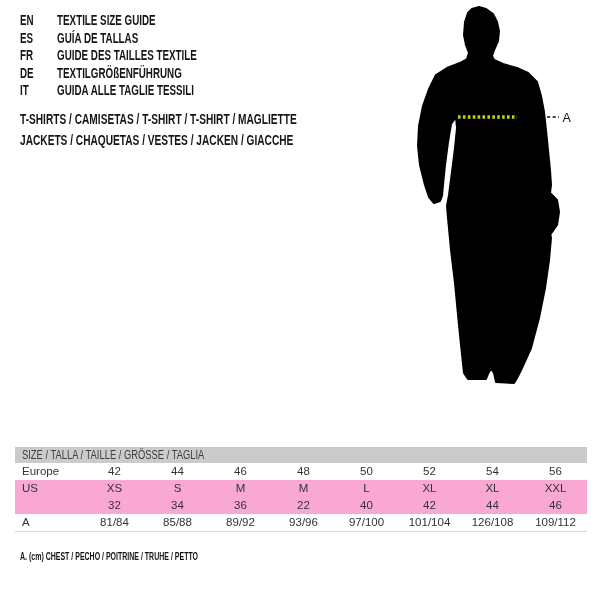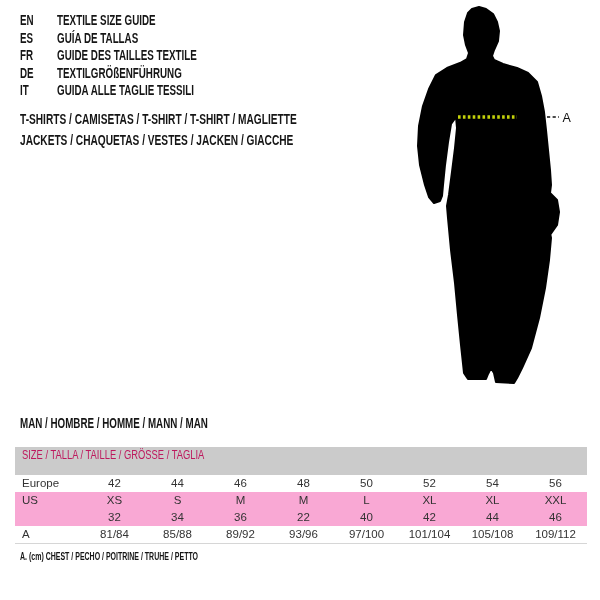--- a/index.html
+++ b/index.html
@@ -12,21 +12,21 @@
   .lang-row{display:flex;white-space:nowrap;}
   .lang-code{width:53px;flex:0 0 53px;}
 
   .categories{position:absolute;left:20px;top:109px;font-weight:bold;font-size:14.5px;line-height:20.5px;}
 
   .figure-wrap{position:absolute;left:410px;top:5px;width:175px;height:390px;}
 
   .section-title{position:absolute;left:20px;top:415px;font-weight:bold;font-size:14px;}
 
   .size-table{position:absolute;left:15px;top:447px;width:572px;font-size:11.5px;color:#333;border-bottom:1px solid #d6d6d6;}
-  .thead{height:28px;line-height:16px;background:#cbcbcb;color:#be185d;font-size:12.5px;padding-left:7px;white-space:nowrap;}
+  .thead{height:16px;line-height:16px;background:#cbcbcb;color:#404040;font-size:12.5px;padding-left:7px;white-space:nowrap;}
   .thead .condensed{transform:scaleX(0.75);}
   .trow{display:flex;height:17px;line-height:17px;justify-content:center;}
   .trow.zebra{background:#f9a8d4;}
   .tlabel{flex:0 0 61px;padding-left:7px;text-align:left;}
   .tcell{flex:0 0 63px;text-align:center;}
 
   .footnote{position:absolute;left:20px;top:551px;font-weight:bold;font-size:10px;}
 </style>
 </head>
 <body>
@@ -77,23 +77,20 @@
            L41,119 L38,137 L35,160 L33,180 L32,191
            L30,196 L24,198 L19,192
            L15,180 L10,160 L8,141 L9,121 L13,101 L19,84 L26,70
            L37,63 L50,58 L57,54 L59,48 L56,40 L54,30 L55,17 L58,8 Z" fill="#000000"></path>
       <line x1="48" y1="112" x2="107" y2="112" stroke-width="3.5" stroke-dasharray="2.6 2.3" stroke="#c4d20a"></line>
       <line x1="137" y1="112" x2="149" y2="112" stroke-width="1.7" stroke-dasharray="3.2 2.4" stroke="#111111"></line>
       <text x="152.5" y="116.5" font-size="12.5" fill="#111">A</text>
     </svg>
   </div>
 
-  <div class="section-title">
-    <span class="condensed">MAN / HOMBRE / HOMME / MANN / MAN</span>
-  </div>
 
   <div class="size-table">
     <div class="thead">
       <span class="condensed">SIZE / TALLA / TAILLE / GRÖSSE / TAGLIA</span>
     </div>
 
     <div class="trow">
       <span class="tlabel">Europe</span>
       <span class="tcell">42</span>
       <span class="tcell">44</span>
@@ -130,21 +127,21 @@
     </div>
 
     <div class="trow">
       <span class="tlabel">A</span>
       <span class="tcell">81/84</span>
       <span class="tcell">85/88</span>
       <span class="tcell">89/92</span>
       <span class="tcell">93/96</span>
       <span class="tcell">97/100</span>
       <span class="tcell">101/104</span>
-      <span class="tcell">105/108</span>
+      <span class="tcell">126/108</span>
       <span class="tcell">109/112</span>
     </div>
   </div>
 
   <div class="footnote">
     <span class="condensed">A. (cm) CHEST / PECHO / POITRINE / TRUHE / PETTO</span>
   </div>
 
 </div>
 

